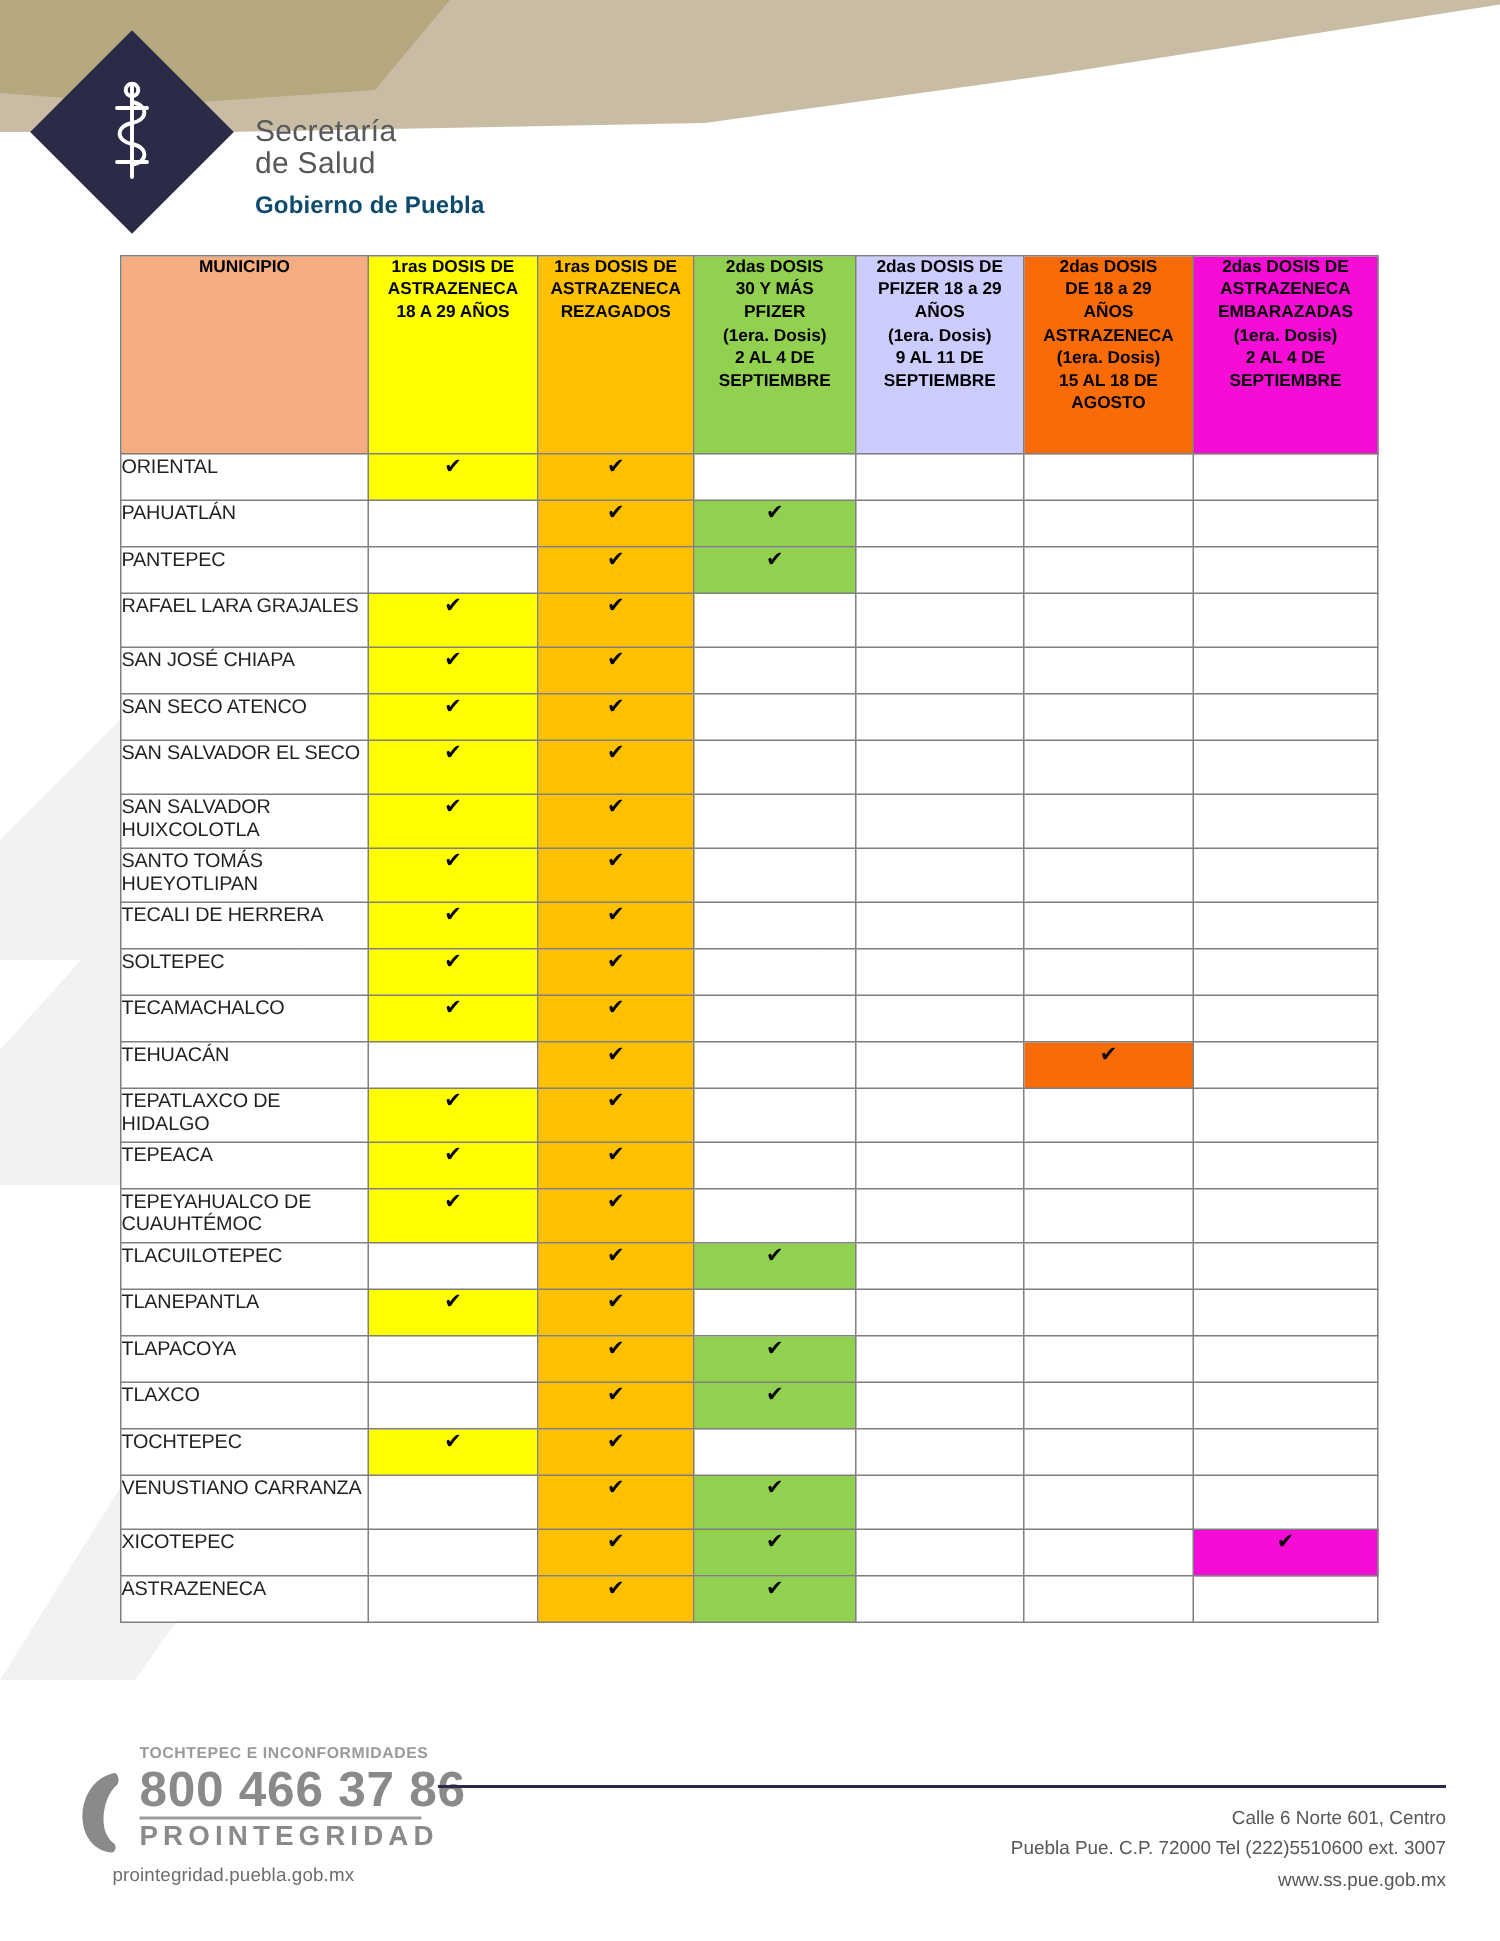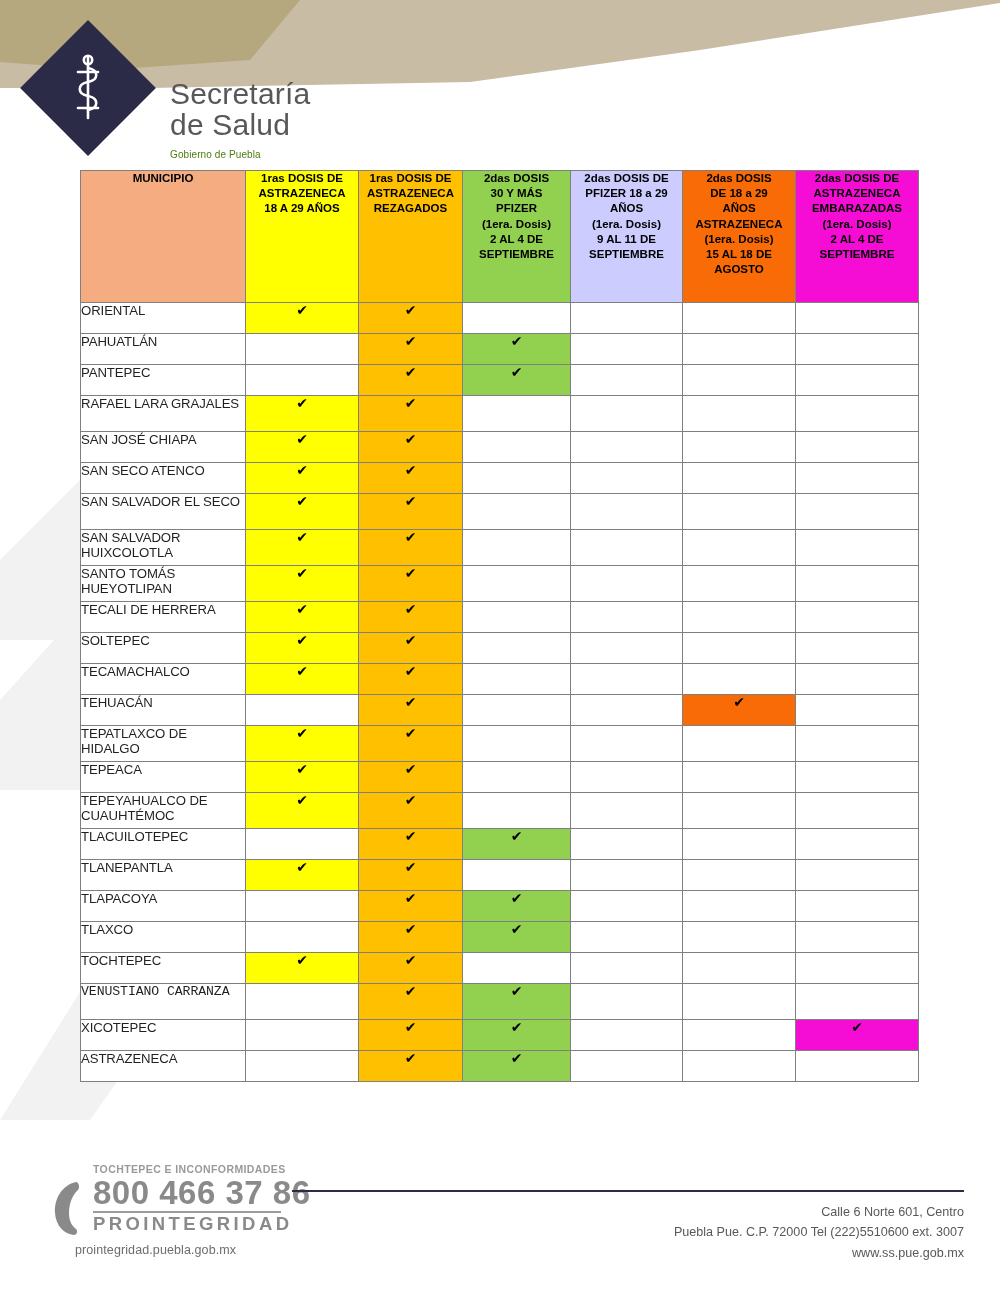--- a/index.html
+++ b/index.html
@@ -53,31 +53,31 @@
     transform: rotate(-45deg);
     display: flex;
     align-items: center;
     justify-content: center;
   }
   .logo-text {
     margin-left: 34px;
     margin-top: 54px;
   }
   .logo-title {
-    font-size: 30px;
+    font-size: 20px;
     color: #58585b;
     line-height: 1.04;
     font-weight: 400;
     letter-spacing: 0.2px;
     white-space: pre-line;
   }
   .logo-sub {
-    font-size: 10px;
-    font-weight: normal;
-    color: #4d7c0f;
+    font-size: 16px;
+    font-weight: bold;
+    color: #0c4a6e;
     margin-top: 9px;
     letter-spacing: 0.1px;
   }
 
   
   .table-wrap {
     position: absolute;
     top: 170px;
     left: 80px;
     width: 838px;
@@ -471,21 +471,21 @@
         <tr>
           <td class="muni" style="height: 30px;">TOCHTEPEC</td>
           <td class="mark" style="background: rgb(255, 255, 0); height: 30px;"><span class="chk">✔</span></td>
           <td class="mark" style="background: rgb(255, 192, 0); height: 30px;"><span class="chk">✔</span></td>
           <td class="mark" style="height: 30px;"></td>
           <td class="mark" style="height: 30px;"></td>
           <td class="mark" style="height: 30px;"></td>
           <td class="mark" style="height: 30px;"></td>
         </tr>
         <tr>
-          <td class="muni" style="height: 35px; font-family: Liberation Mono, monospace;">VENUSTIANO CARRANZA</td>
+          <td class="muni" style="height: 35px;">VENUSTIANO CARRANZA</td>
           <td class="mark" style="height: 35px;"></td>
           <td class="mark" style="background: rgb(255, 192, 0); height: 35px;"><span class="chk">✔</span></td>
           <td class="mark" style="background: rgb(146, 208, 80); height: 35px;"><span class="chk">✔</span></td>
           <td class="mark" style="height: 35px;"></td>
           <td class="mark" style="height: 35px;"></td>
           <td class="mark" style="height: 35px;"></td>
         </tr>
         <tr>
           <td class="muni" style="height: 30px;">XICOTEPEC</td>
           <td class="mark" style="height: 30px;"></td>

